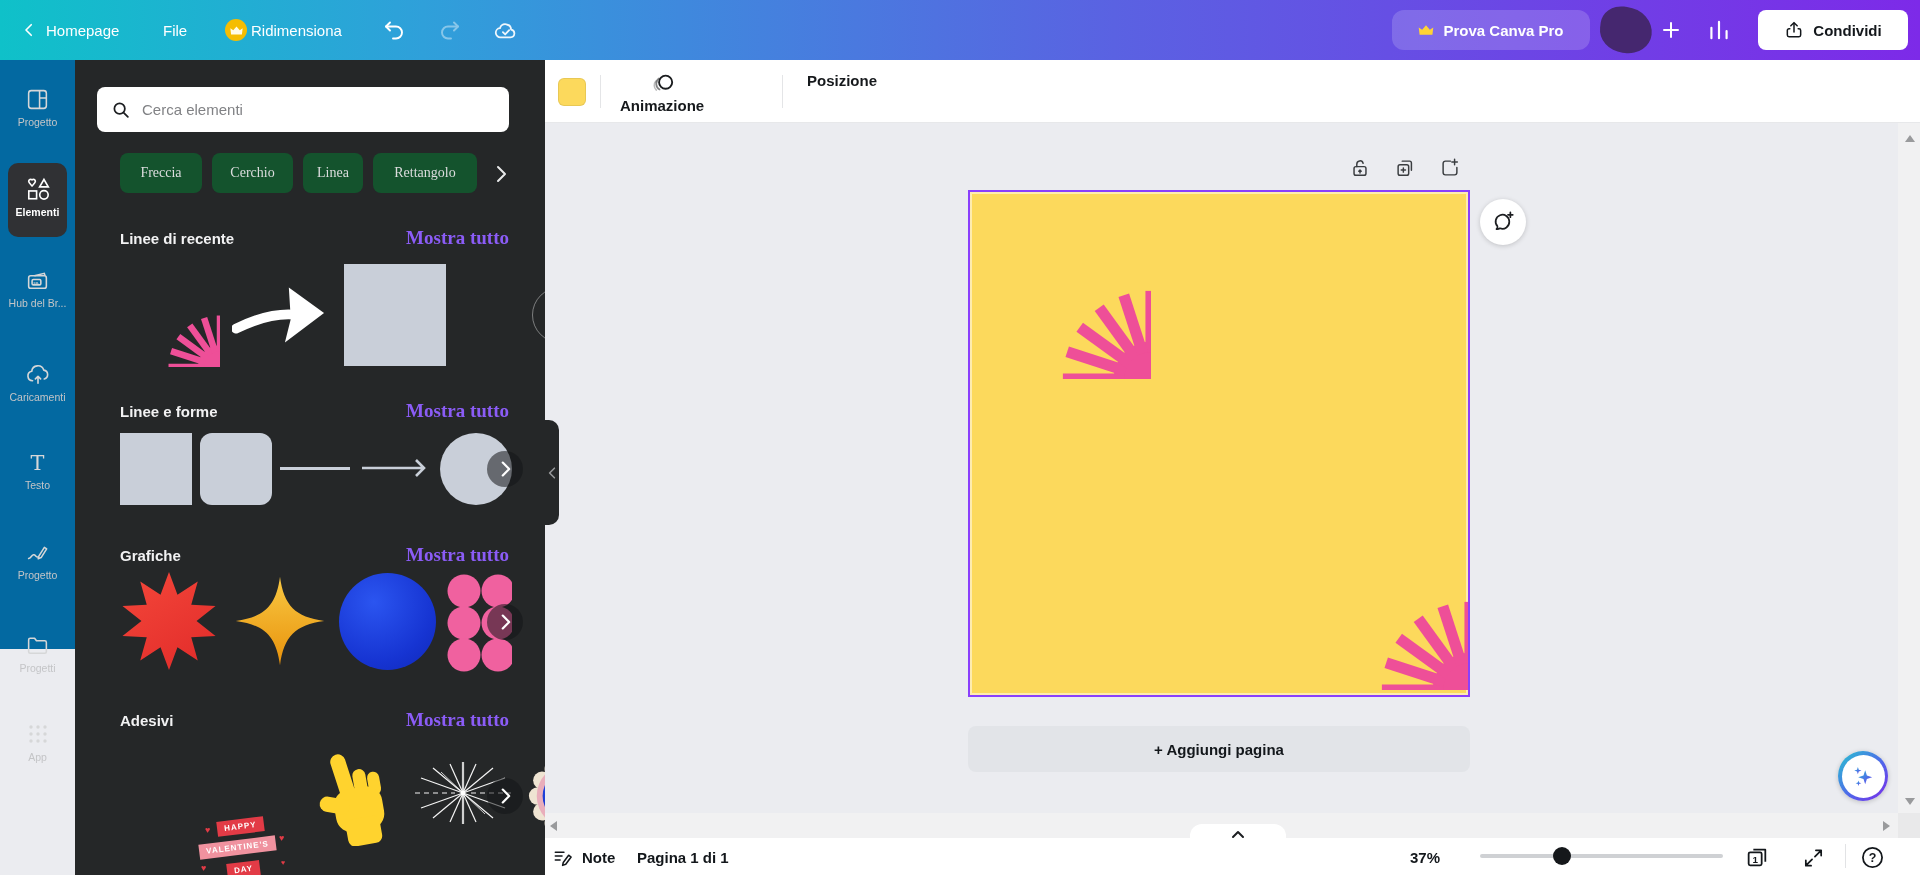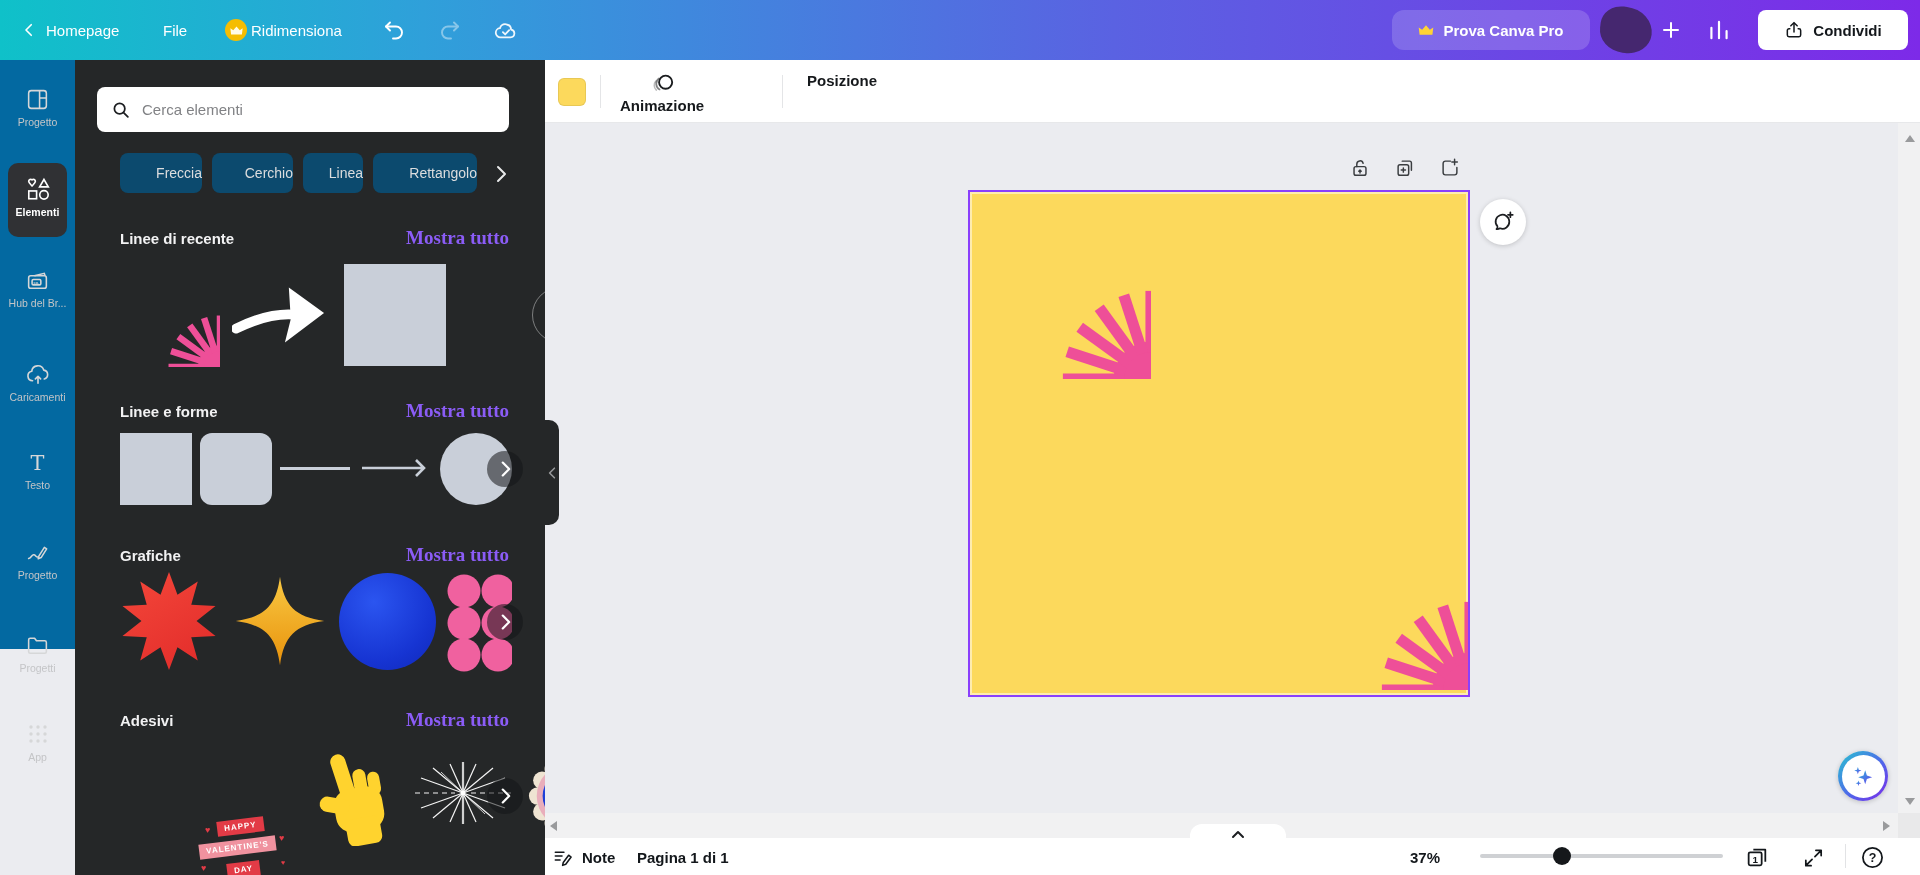--- a/index.html
+++ b/index.html
@@ -34,22 +34,22 @@
   .side-item.active .side-label { color:#fff; font-weight:700; }
   .side-pill { position:absolute; left:8px; top:103px; width:59px; height:74px; background:#303134; border-radius:10px; }
   .side-icon { width:26px; height:26px; display:flex; align-items:center; justify-content:center; }
 
   
   .panel { position:absolute; left:75px; top:60px; width:470px; height:815px; background:#252728; overflow:hidden; z-index:10; }
   .search-box { position:absolute; left:22px; top:27px; width:412px; height:45px; background:#fff; border-radius:8px;
     display:flex; align-items:center; padding:0 13px; gap:10px; }
   .search-box input { border:none; outline:none; flex:1; font-size:15px; color:#333; font-family:inherit; background:transparent; }
   .search-box input::placeholder { color:#818285; }
-  .chip { position:absolute; top:93px; height:40px; background:#0c4a6e; border-radius:8px; color:#dcddde;
-    font-size:14px; display:flex; align-items:center; justify-content:flex-end; border:none; cursor:pointer; font-family:Liberation Sans, sans-serif; }
+  .chip { position:absolute; top:93px; height:40px; background:#14532d; border-radius:8px; color:#dcddde;
+    font-size:14px; display:flex; align-items:center; justify-content:center; border:none; cursor:pointer; font-family:Liberation Serif, serif; }
   .sec-head { position:absolute; left:45px; width:389px; display:flex; justify-content:space-between; align-items:center; }
   .sec-title { color:#f2f2f3; font-size:15px; font-weight:700; }
   .show-all { color:#8b5cf6; font-size:19px; font-weight:700; background:none; border:none; cursor:pointer; font-family:Liberation Serif, serif; }
   .thumb { position:absolute; cursor:pointer; }
   .gray { background:#c9cfd9; }
   .next-circle { position:absolute; width:56px; height:56px; border-radius:50%; border:1px solid rgba(255,255,255,.4);
     display:flex; align-items:center; justify-content:center; color:#fff; font-size:24px; cursor:pointer; background:transparent; }
   .next-chip { position:absolute; width:36px; height:36px; border-radius:50%; background:rgba(20,21,23,.55);
     display:flex; align-items:center; justify-content:center; cursor:pointer; border:none; }
   .handle { position:absolute; left:545px; top:420px; width:14px; height:105px; background:#252728;
@@ -526,20 +526,21 @@
         </svg>
     </div>
 
     <button class="comment-btn">
       <svg width="26" height="26" viewBox="0 0 24 24" fill="none" stroke="#1c1e21" stroke-width="1.6" stroke-linecap="round" stroke-linejoin="round">
         <path d="M17.8 11.6a6.3 6.3 0 1 0-11 4.2c.3.4-.1 1.9-.8 2.8 1.2.1 2.7-.4 3.2-.8a6.3 6.3 0 0 0 8.6-6.2z"></path>
         <path d="M18.8 3.2v4.4M16.6 5.4H21"></path>
       </svg>
     </button>
 
+    <button class="add-page">+ Aggiungi pagina</button>
 
     <button class="magic">
       <span class="inner">
         <svg width="27" height="27" viewBox="0 0 24 24" fill="url(#sparkG)">
           <path d="M13.5 6.5l1.5 4.7 4.7 1.5-4.7 1.5-1.5 4.7-1.5-4.7-4.7-1.5 4.7-1.5z"></path>
           <path d="M7 3.5l.8 2.4 2.4.8-2.4.8L7 9.9l-.8-2.4-2.4-.8 2.4-.8z"></path>
           <path d="M7.5 15.5l.6 1.9 1.9.6-1.9.6-.6 1.9-.6-1.9-1.9-.6 1.9-.6z"></path>
         </svg>
       </span>
     </button>

